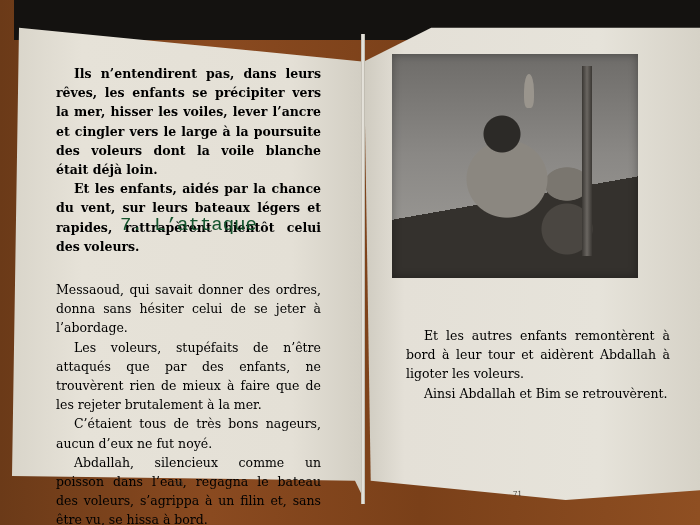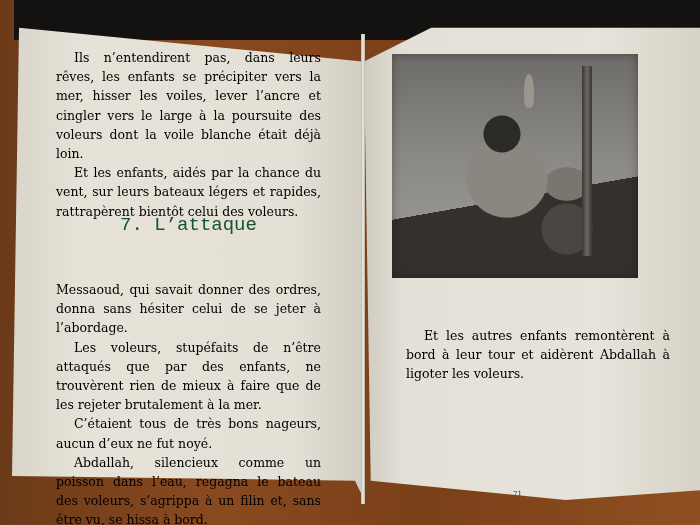--- a/index.html
+++ b/index.html
@@ -32,21 +32,21 @@
   }
   .gutter {
     position:absolute; left:349px; top:20px; width:4px; height:470px;
     background: linear-gradient(90deg, #b8b3a8, #f3f1ea, #b0ab9f);
   }
   .text {
     position:absolute; font-size:12.5px; line-height:19.2px; text-align:justify;
   }
   .text p { margin:0; text-indent:18px; }
   .text p.noindent { text-indent:0;margin-top:20px; }
-  .left-top { left:56px; top:48px; width:265px; }
+  .left-top { left:56px; top:64px; width:265px;font-weight:bold; }
   .chapter {
     position:absolute; left:56px; top:214px; width:265px; text-align:center;
     font-size:19px; color:#14532d;font-family:Liberation Mono, monospace;
   }
   .left-body { left:56px; top:260px; width:265px; }
   .folio { position:absolute; font-size:7px; color:#3a342d;margin-top:32px; }
   .folio-left { left:174px; top:448px; }
   .folio-right { left:513px; top:458px; }
   .photo {
     position:absolute; left:392px; top:54px; width:246px; height:224px;
@@ -95,15 +95,16 @@
 </div>
 
 <div class="folio folio-left">70</div>
 
 <div class="photo"></div>
 <div class="mast"></div>
 <div class="donkey-ear"></div>
 
 <div class="text right-body">
   <p>Et les autres enfants remontèrent à bord à leur tour et aidèrent Abdallah à ligoter les voleurs.</p>
+  <p>Ainsi Abdallah et Bim se retrouvèrent.</p>
 </div>
 
 <div class="folio folio-right">71</div>
 
 </body></html>

